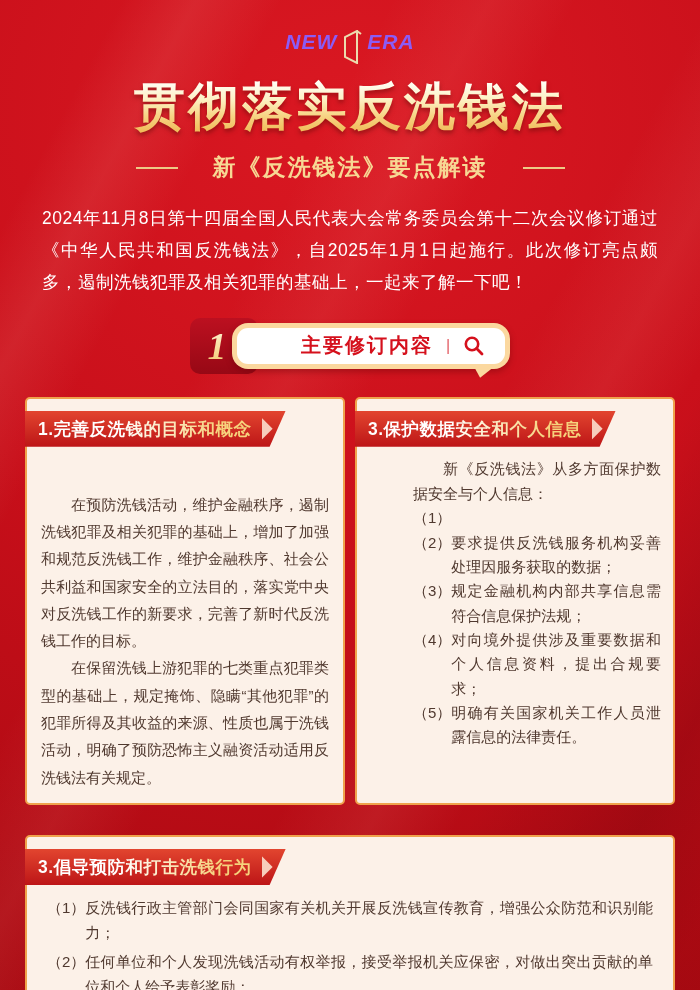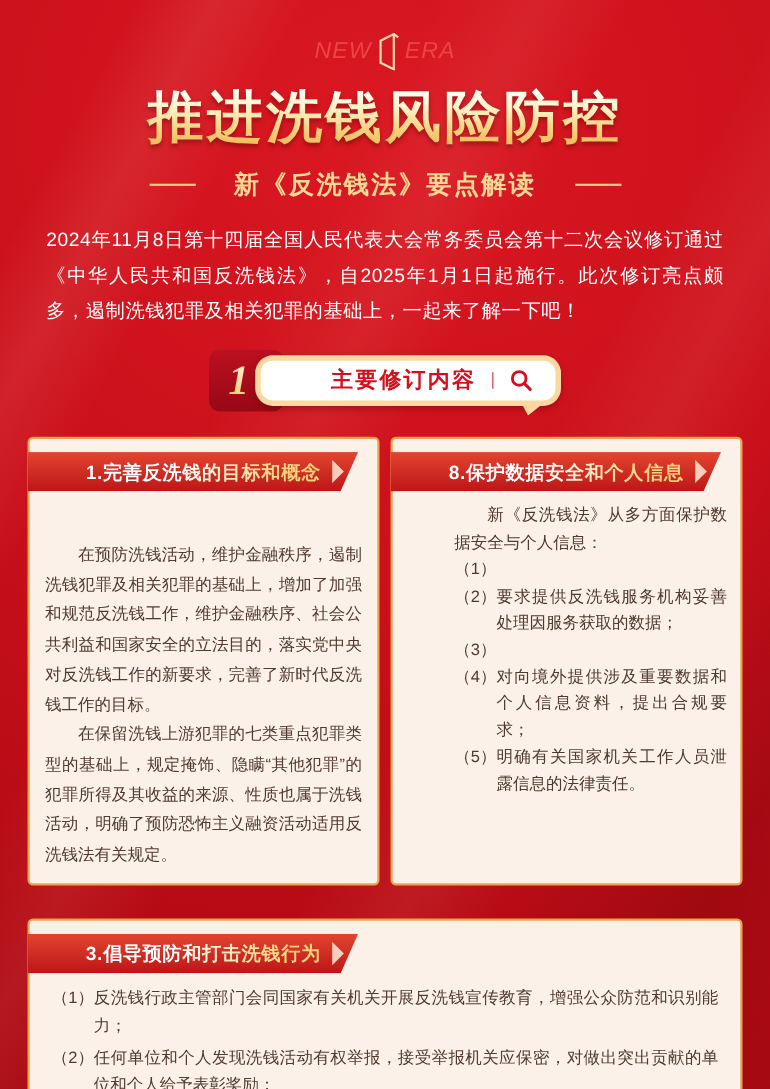--- a/index.html
+++ b/index.html
@@ -10,21 +10,21 @@
       linear-gradient(118deg, rgba(255,255,255,0) 10%, rgba(255,170,160,0.12) 16%, rgba(255,255,255,0) 23%),
       linear-gradient(118deg, rgba(255,255,255,0) 32%, rgba(255,170,160,0.09) 40%, rgba(255,255,255,0) 47%),
       linear-gradient(118deg, rgba(255,255,255,0) 58%, rgba(255,160,150,0.10) 66%, rgba(255,255,255,0) 73%),
       linear-gradient(118deg, rgba(90,0,8,0) 74%, rgba(90,0,8,0.22) 88%, rgba(90,0,8,0.05) 97%),
       radial-gradient(150% 95% at 50% 12%, #da1822 0%, #c80f1a 48%, #a80911 100%);
   }
   .page{position:relative;width:700px;height:990px;}
 
   
   .logo-row{display:flex;align-items:center;justify-content:center;gap:12px;padding-top:30px;}
-  .logo-latin{display:flex;align-items:center;gap:3px;color:#ef4444;font-style:italic;font-weight:400;font-size:21px;letter-spacing:1px;}
+  .logo-latin{display:flex;gap:3px;color:#8b5cf6;font-style:italic;font-weight:700;font-size:21px;letter-spacing:1px;}
   .logo-mark{display:inline-block;margin:0 2px;}
   .logo-cn{color:#f0e2ba;font-weight:800;font-size:25px;letter-spacing:3px;}
 
   
   .main-title{margin-top:14px;text-align:center;font-weight:900;font-size:51px;line-height:1.14;letter-spacing:3px;
     background:linear-gradient(180deg,#fffef4 8%,#fdf0c2 38%,#f7d383 66%,#efb956 95%);
     -webkit-background-clip:text;background-clip:text;color:transparent;
     filter:drop-shadow(0 3px 2px rgba(100,10,5,0.5));}
   .subtitle-row{display:flex;align-items:center;justify-content:center;gap:35px;margin-top:16px;}
   .subtitle-line{width:42px;height:2px;background:#edca86;}
@@ -51,21 +51,21 @@
   .cards-row{display:flex;gap:10px;margin:22px 25px 0;align-items:stretch;}
   .card{position:relative;flex:1;background:#fcf1e8;border:2px solid #efa24c;border-radius:5px;box-sizing:border-box;}
   .card-wide{margin:30px 25px 0;position:relative;background:#fcf1e8;border:2px solid #efa24c;border-radius:5px;box-sizing:border-box;height:165px;}
   .ribbon{position:absolute;top:12px;left:-2px;height:36px;display:inline-flex;align-items:center;
     padding:0 34px 0 13px;background:linear-gradient(180deg,#e2452f,#bd1517);
     clip-path:polygon(0 0,100% 0,calc(100% - 16px) 100%,0 100%);}
   .ribbon::after{content:"";position:absolute;right:13px;top:7px;width:11px;height:22px;background:#f7cdbc;
     clip-path:polygon(0 0,100% 50%,0 100%);}
   .ribbon-text{font-size:17.5px;font-weight:800;letter-spacing:0.5px;
     background:linear-gradient(90deg,#ffffff 0%,#ffffff 38%,#f6d27c 85%);
-    -webkit-background-clip:text;background-clip:text;color:transparent;margin-left:40px;}
+    -webkit-background-clip:text;background-clip:text;color:transparent;}
   .card-body{padding:92px 14px 12px;color:#50392f;font-size:15px;text-align:justify;}
   .card .para{margin:0;text-indent:2em;line-height:1.82;}
   .card2-body{padding:58px 12px 10px;line-height:1.62;margin-left:44px;}
   .card2-body .para{line-height:1.66;}
   .li{display:flex;line-height:1.62;}
   .li .marker{flex:none;width:2.55em;}
   .li .txt{flex:1;}
   .card-wide .card-body{padding:58px 20px 12px;}
   .card-wide .li{line-height:1.7;margin-bottom:3px;}
 
@@ -81,21 +81,21 @@
       <span>NEW</span>
       <svg class="logo-mark" width="20" height="34" viewBox="0 0 20 34">
         <polygon points="15,1 15,33 3,27 3,7" fill="none" stroke="#ecdcae" stroke-width="2"></polygon>
         <line x1="15" y1="1" x2="19" y2="4" stroke="#ecdcae" stroke-width="2"></line>
       </svg>
       <span>ERA</span>
     </span>
   </div>
 
   <div class="main-title">
-    <div>推进洗钱风险防控</div>
+    <div>贯彻落实反洗钱法</div>
   </div>
 
   <div class="subtitle-row">
     <span class="subtitle-line"></span>
     <span class="subtitle">新《反洗钱法》要点解读</span>
     <span class="subtitle-line"></span>
   </div>
 
   <p class="intro">2024年11月8日第十四届全国人民代表大会常务委员会第十二次会议修订通过《中华人民共和国反洗钱法》，自2025年1月1日起施行。此次修订亮点颇多，遏制洗钱犯罪及相关犯罪的基础上，一起来了解一下吧！</p>
 
@@ -123,33 +123,34 @@
         <span class="ribbon-text">1.完善反洗钱的目标和概念</span>
       </div>
       <div class="card-body">
         <p class="para">在预防洗钱活动，维护金融秩序，遏制洗钱犯罪及相关犯罪的基础上，增加了加强和规范反洗钱工作，维护金融秩序、社会公共利益和国家安全的立法目的，落实党中央对反洗钱工作的新要求，完善了新时代反洗钱工作的目标。</p>
         <p class="para">在保留洗钱上游犯罪的七类重点犯罪类型的基础上，规定掩饰、隐瞒“其他犯罪”的犯罪所得及其收益的来源、性质也属于洗钱活动，明确了预防恐怖主义融资活动适用反洗钱法有关规定。</p>
       </div>
     </div>
 
     <div class="card">
       <div class="ribbon">
-        <span class="ribbon-text">8.保护数据安全和个人信息</span>
+        <span class="ribbon-text">3.保护数据安全和个人信息</span>
       </div>
       <div class="card-body card2-body">
         <p class="para">新《反洗钱法》从多方面保护数据安全与个人信息：</p>
         <div class="li">
           <span class="marker">（1）</span>
         </div>
         <div class="li">
           <span class="marker">（2）</span>
           <span class="txt">要求提供反洗钱服务机构妥善处理因服务获取的数据；</span>
         </div>
         <div class="li">
           <span class="marker">（3）</span>
+          <span class="txt">规定金融机构内部共享信息需符合信息保护法规；</span>
         </div>
         <div class="li">
           <span class="marker">（4）</span>
           <span class="txt">对向境外提供涉及重要数据和个人信息资料，提出合规要求；</span>
         </div>
         <div class="li">
           <span class="marker">（5）</span>
           <span class="txt">明确有关国家机关工作人员泄露信息的法律责任。</span>
         </div>
       </div>

